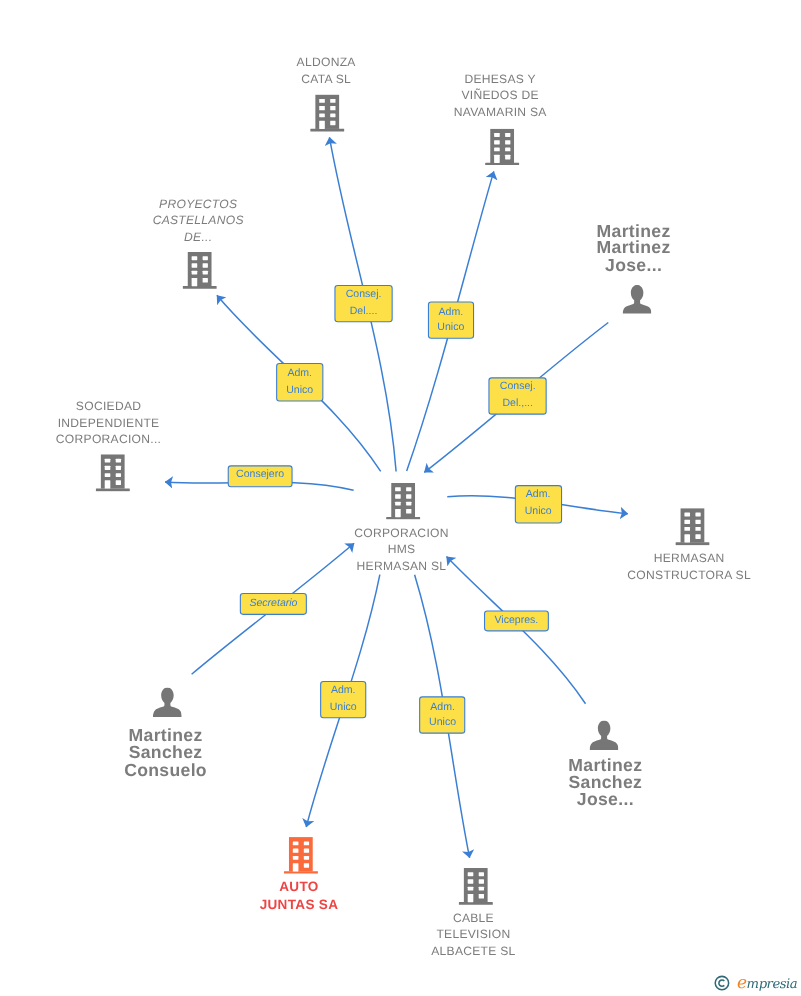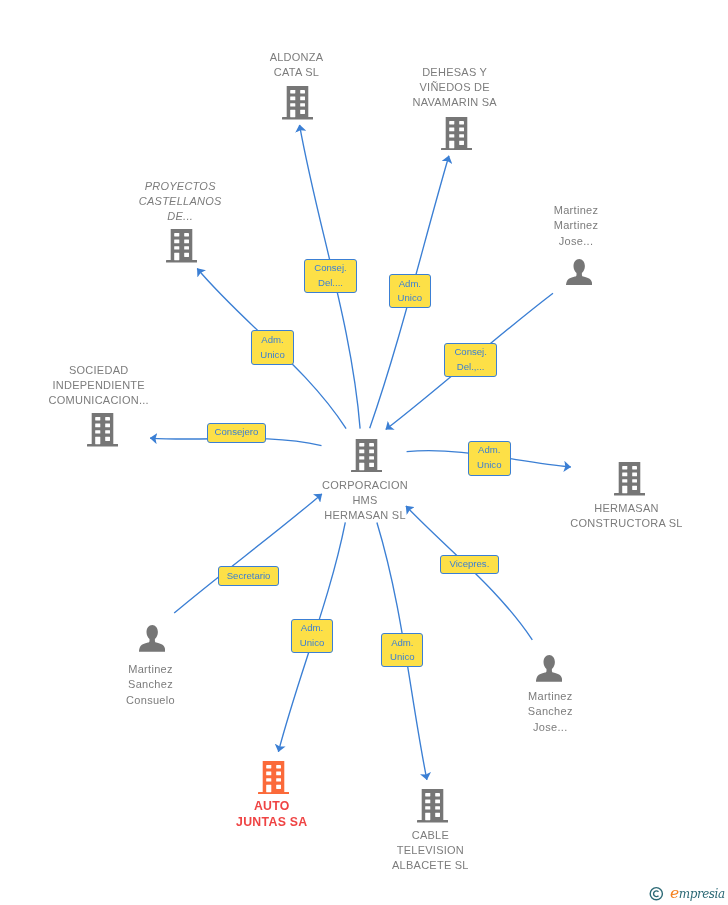--- a/index.html
+++ b/index.html
@@ -3,21 +3,21 @@
 <meta charset="utf-8">
 <style>
   html,body{margin:0;padding:0;background:#ffffff;}
   body{width:728px;height:905px;font-family:"Liberation Sans",sans-serif;overflow:hidden;position:relative;}
   #stage{position:absolute;left:0;top:0;width:728px;height:905px;background:#ffffff;}
   svg.layer{position:absolute;left:0;top:0;width:728px;height:905px;}
   .node{position:absolute;}
   .node-icon{position:absolute;}
   .node-label{position:absolute;text-align:center;font-size:11px;line-height:15.2px;white-space:pre-line;color:#7c7c7c;letter-spacing:0.25px;}
   .node-label.b{font-weight:bold;color:#ef4444;font-size:12.3px;letter-spacing:0.3px;line-height:15.6px;}
-  .node-label.pn{font-size:11px;letter-spacing:0.3px;line-height:15.3px;}
+  .node-label.pn{font-size:16px;letter-spacing:0.3px;line-height:15.3px;font-weight:bold;}
   .rel{position:absolute;box-sizing:border-box;border:1.5px solid #3b7fd4;border-radius:3px;background:#fde047;
        color:#3b7fd4;font-size:9.6px;line-height:14.6px;text-align:center;white-space:pre-line;
        display:flex;align-items:center;justify-content:center;}
   .brand{position:absolute;}
   .brand svg{position:absolute;left:0;top:0;}
   .brand .word{position:absolute;left:22px;top:1px;font-family:"DejaVu Serif",serif;font-style:italic;
                font-size:12px;letter-spacing:-0.45px;line-height:19px;white-space:nowrap;}
   .brand .we{color:#f58220;font-size:15.5px;}
   .brand .wr{color:#2d6a76;margin-top:22px;}
   .node-icon.bld{width:31.2px;height:33.6px;}
@@ -118,21 +118,21 @@
               <rect x="8.2" y="23.7" width="5.1" height="7.5" rx="0.4"></rect>
               <rect x="18.2" y="23.7" width="4.8" height="4.2" rx="0.4"></rect>
             </g>
           </svg>
         </div>
     </div>
 
     <div class="node">
       <div class="node-label" style="left:33.7px;top:362.7px;width:130px;">SOCIEDAD
 INDEPENDIENTE
-COMUNICACION...</div>
+CORPORACION...</div>
       <div class="node-icon bld" style="left:86.8px;top:413.4px;">
           <svg viewBox="0 0 31.2 33.6">
             <g fill="#767676">
               <rect x="4.7" y="0" width="21.6" height="31.2"></rect>
               <rect x="0" y="31.0" width="31.2" height="2.6" rx="0.5"></rect>
             </g>
             <g fill="#ffffff">
               <rect x="8.2" y="4.0" width="5.1" height="3.5" rx="0.4"></rect>
               <rect x="18.2" y="4.0" width="4.8" height="3.5" rx="0.4"></rect>
               <rect x="8.2" y="10.4" width="5.1" height="3.9" rx="0.4"></rect>
@@ -285,21 +285,21 @@
     <div class="rel" style="left:206.6px;top:423.0px;width:59.7px;height:19.5px;">Consejero</div>
     <div class="rel" style="left:444.0px;top:343.0px;width:53.3px;height:33.9px;">Consej.
 Del.,...</div>
     <div class="rel" style="left:467.8px;top:440.5px;width:42.9px;height:35.0px;">Adm.
 Unico</div>
     <div class="rel" style="left:439.5px;top:555.3px;width:59.8px;height:18.9px;">Vicepres.</div>
     <div class="rel" style="left:381.4px;top:633.0px;width:41.9px;height:34.2px;">Adm.
 Unico</div>
     <div class="rel" style="left:290.9px;top:618.9px;width:42.3px;height:34.3px;">Adm.
 Unico</div>
-    <div class="rel" style="left:218.2px;top:566px;width:60.8px;height:19.7px;">Secretario</div>
+    <div class="rel" style="left:218.2px;top:539px;width:60.8px;height:19.7px;font-style:italic;">Secretario</div>
   </div>
 
   <div class="brand" style="left:648px;top:883px;width:80px;height:22px;">
     <svg width="80" height="22" viewBox="0 0 80 22" xmlns="http://www.w3.org/2000/svg">
       <g>
         <circle cx="8.3" cy="10.7" r="6.1" fill="none" stroke="#2d6a76" stroke-width="1.4"></circle>
         <path d="M10.5 8.7 A 2.9 2.9 0 1 0 10.5 12.8" fill="none" stroke="#2d6a76" stroke-width="1.4"></path>
       </g>
     </svg>
     <span class="word"><span class="we">e</span><span class="wr">mpresia</span></span>

